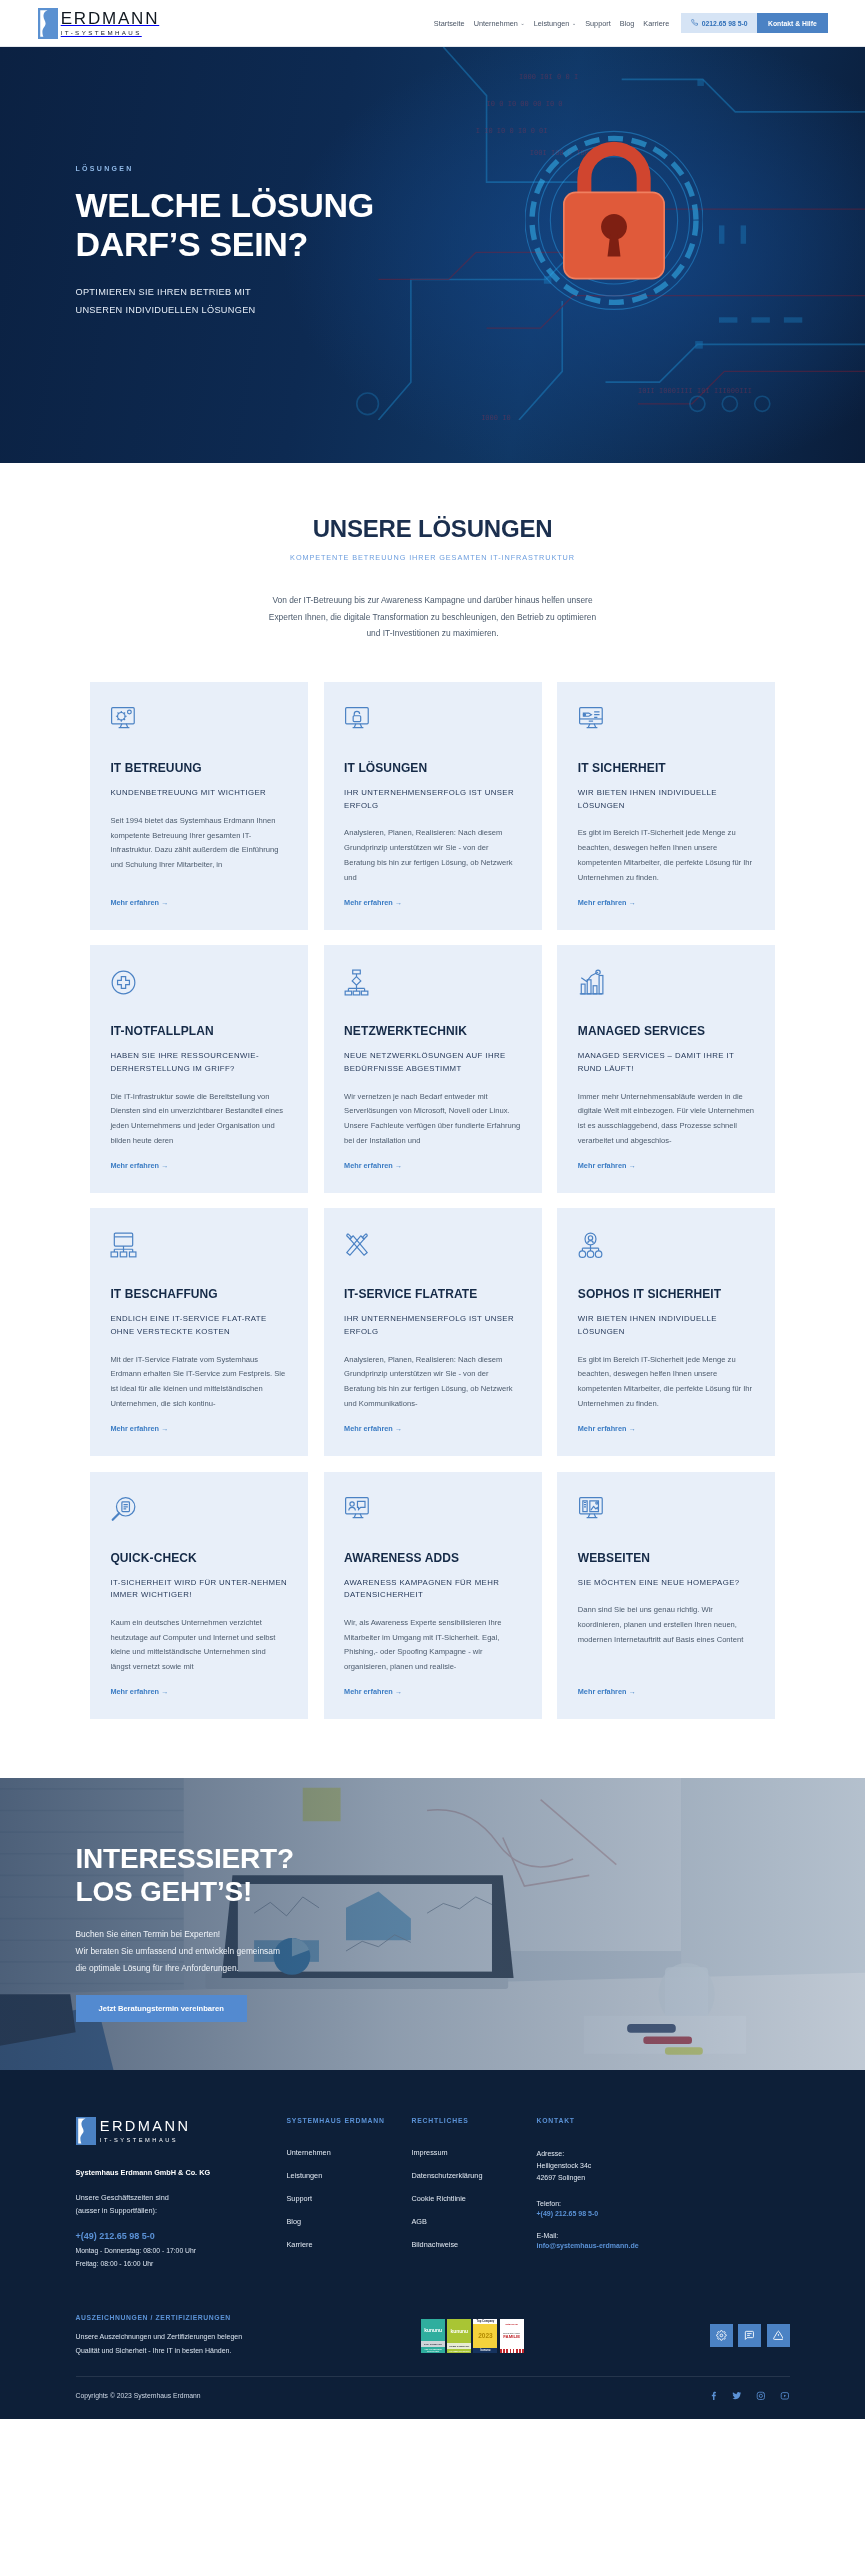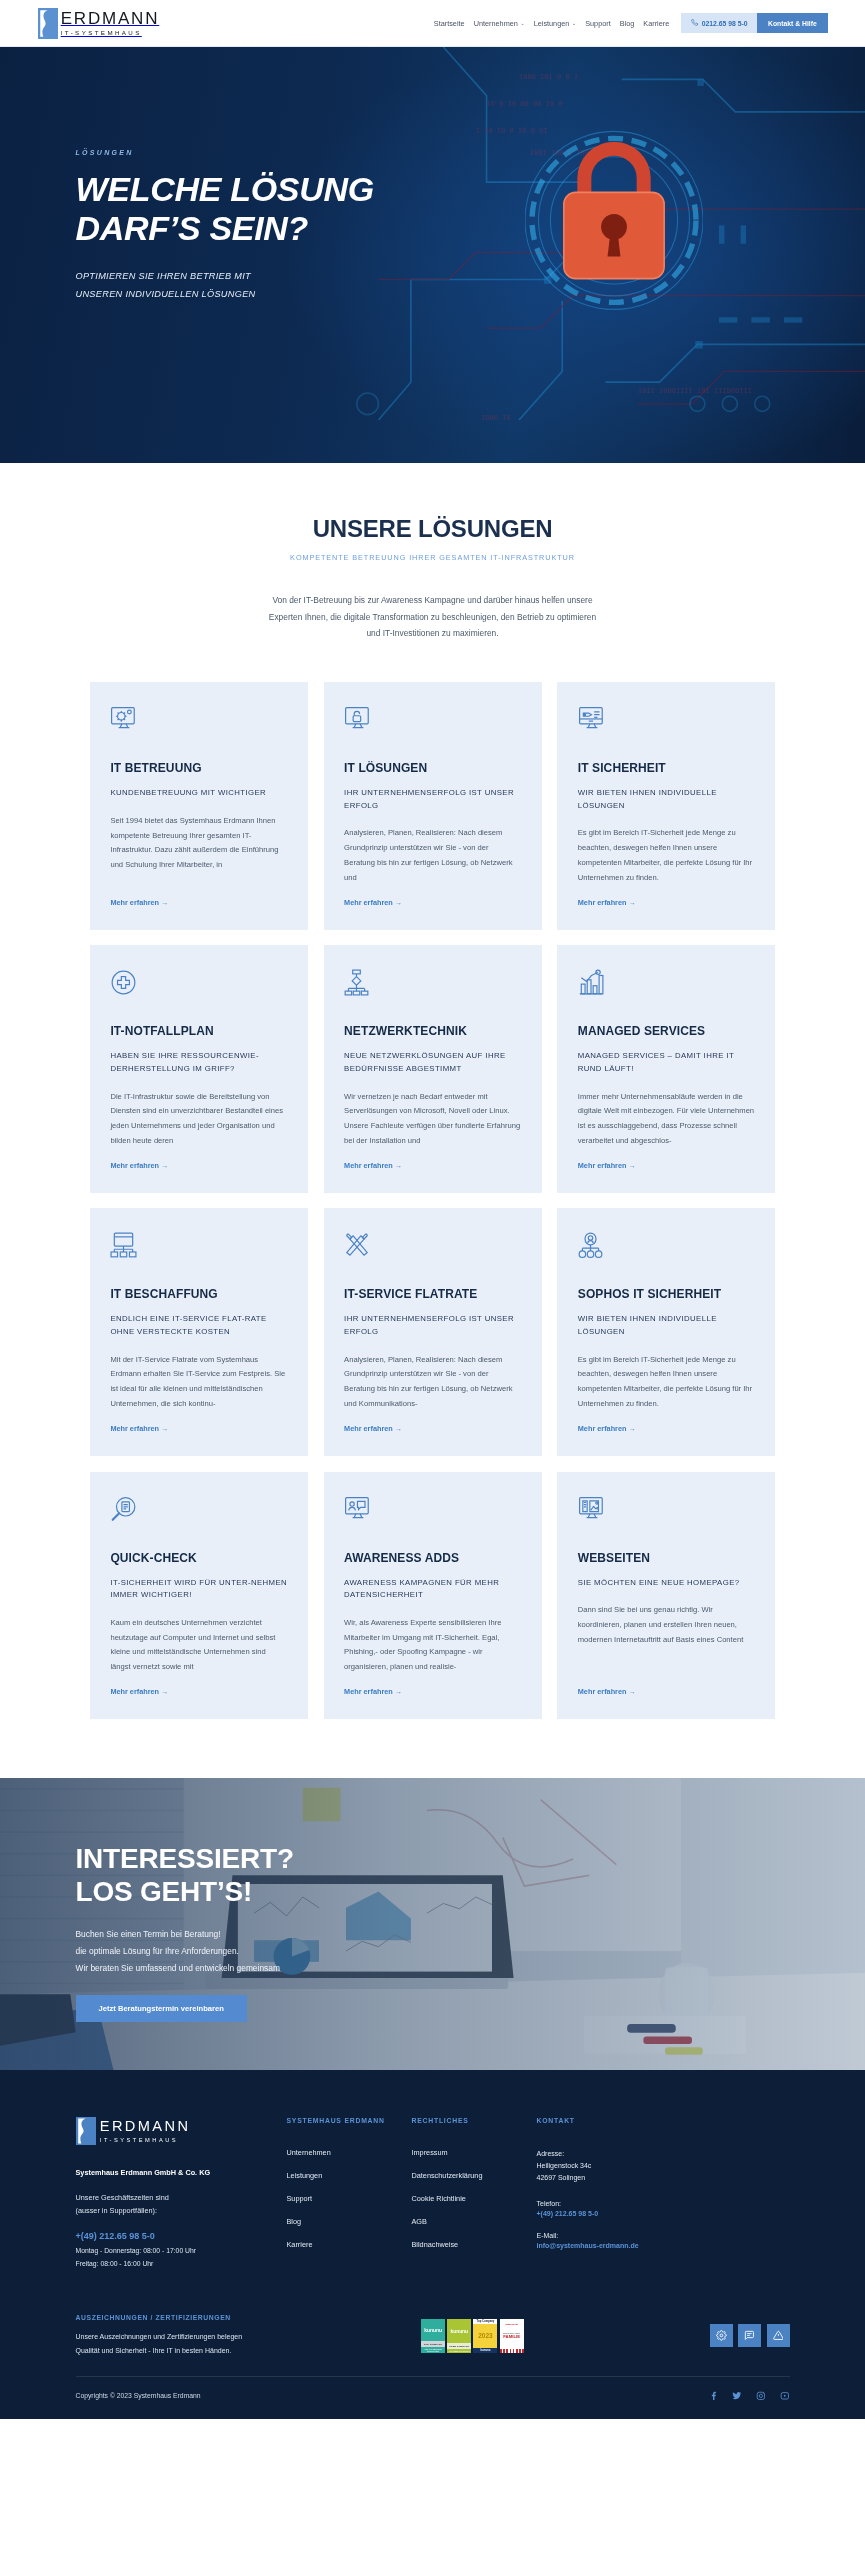--- a/index.html
+++ b/index.html
@@ -65,21 +65,21 @@
   .hero-bg { position: absolute; inset: 0; }
   .hero-grad {
     position: absolute; inset: 0;
     background:
       radial-gradient(487px 325px at 72% 50%, rgba(20,70,135,.85), rgba(10,30,60,0) 70%),
       linear-gradient(100deg, #0b2142 0%, #0d2a52 38%, #103764 62%, #0a1d3a 100%);
   }
   .hero-lock {
     position: absolute; right: 162px; top: 65px; width: 178px; height: 206px;
   }
-  .hero-content { position: relative; z-index: 4; width: 714px; margin: 0 auto; padding-top: 102px; font-style: italic; }
+  .hero-content { position: relative; z-index: 4; width: 714px; margin: 16px auto; padding-top: 102px; }
   .eyebrow {
     color: #8fb8e6; font-size: 7px; letter-spacing: 2.3px; font-weight: 600;
     margin-bottom: 14px;
   }
   .hero-h1 {
     color: #ffffff; font-size: 34px; font-weight: 700; line-height: 1.16;
     letter-spacing: -0.3px; max-width: 411px;
   }
   .hero-sub {
     color: #e6eef8; font-size: 9.2px; letter-spacing: 0.3px; line-height: 1.95; margin-top: 19.5px;
@@ -569,23 +569,23 @@
     <path d="M0 460 L180 420 L210 540 L0 540z" fill="#4f7fb5"></path>
     <path d="M0 400 L130 400 L140 470 L0 495z" fill="#1c2430"></path>
   </svg>
   <div class="cta-tint"></div>
   <div class="cta-inner">
     <h2 class="cta-h2">
       <span>INTERESSIERT?</span><br>
       <span>LOS GEHT’S!</span>
     </h2>
     <div class="cta-p">
-      <div>Buchen Sie einen Termin bei Beratung!</div>
+      <div>Buchen Sie einen Termin bei Experten!</div>
+      <div>Wir beraten Sie umfassend und entwickeln gemeinsam</div>
       <div>die optimale Lösung für Ihre Anforderungen.</div>
-      <div>Wir beraten Sie umfassend und entwickeln gemeinsam</div>
     </div>
     <a class="cta-btn" href="#">Jetzt Beratungstermin vereinbaren</a>
   </div>
 </section>
 
 <footer class="site-footer">
   <div class="wrap">
     <div class="foot-main">
 
       <div class="foot-col-brand">

